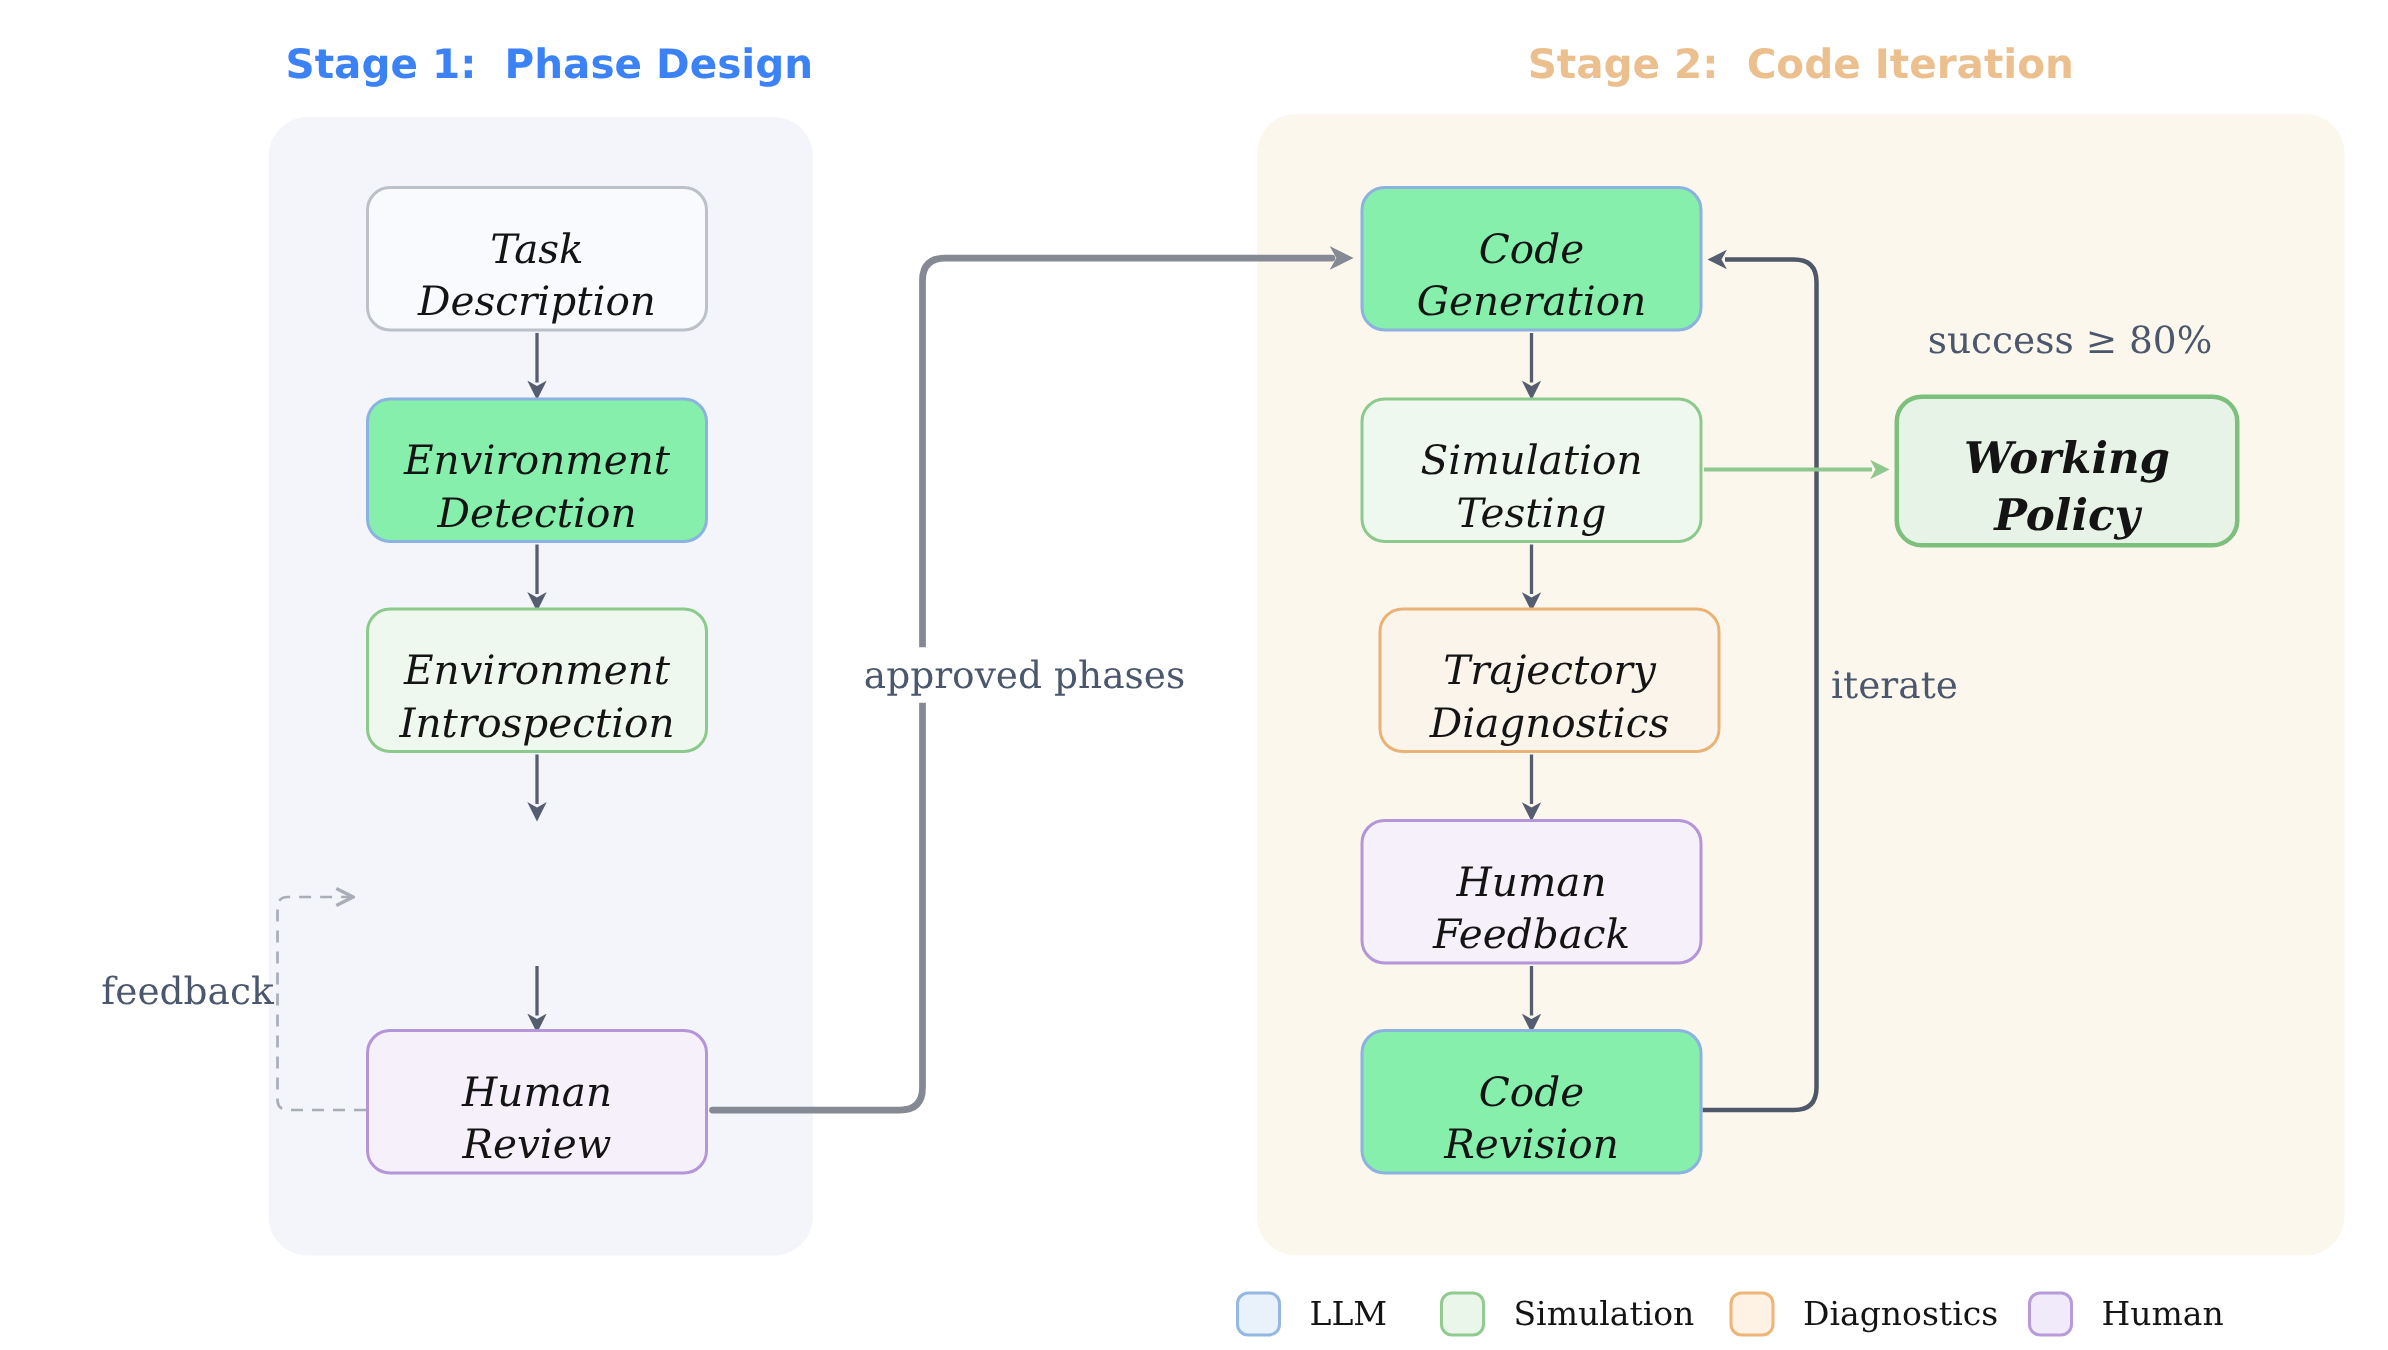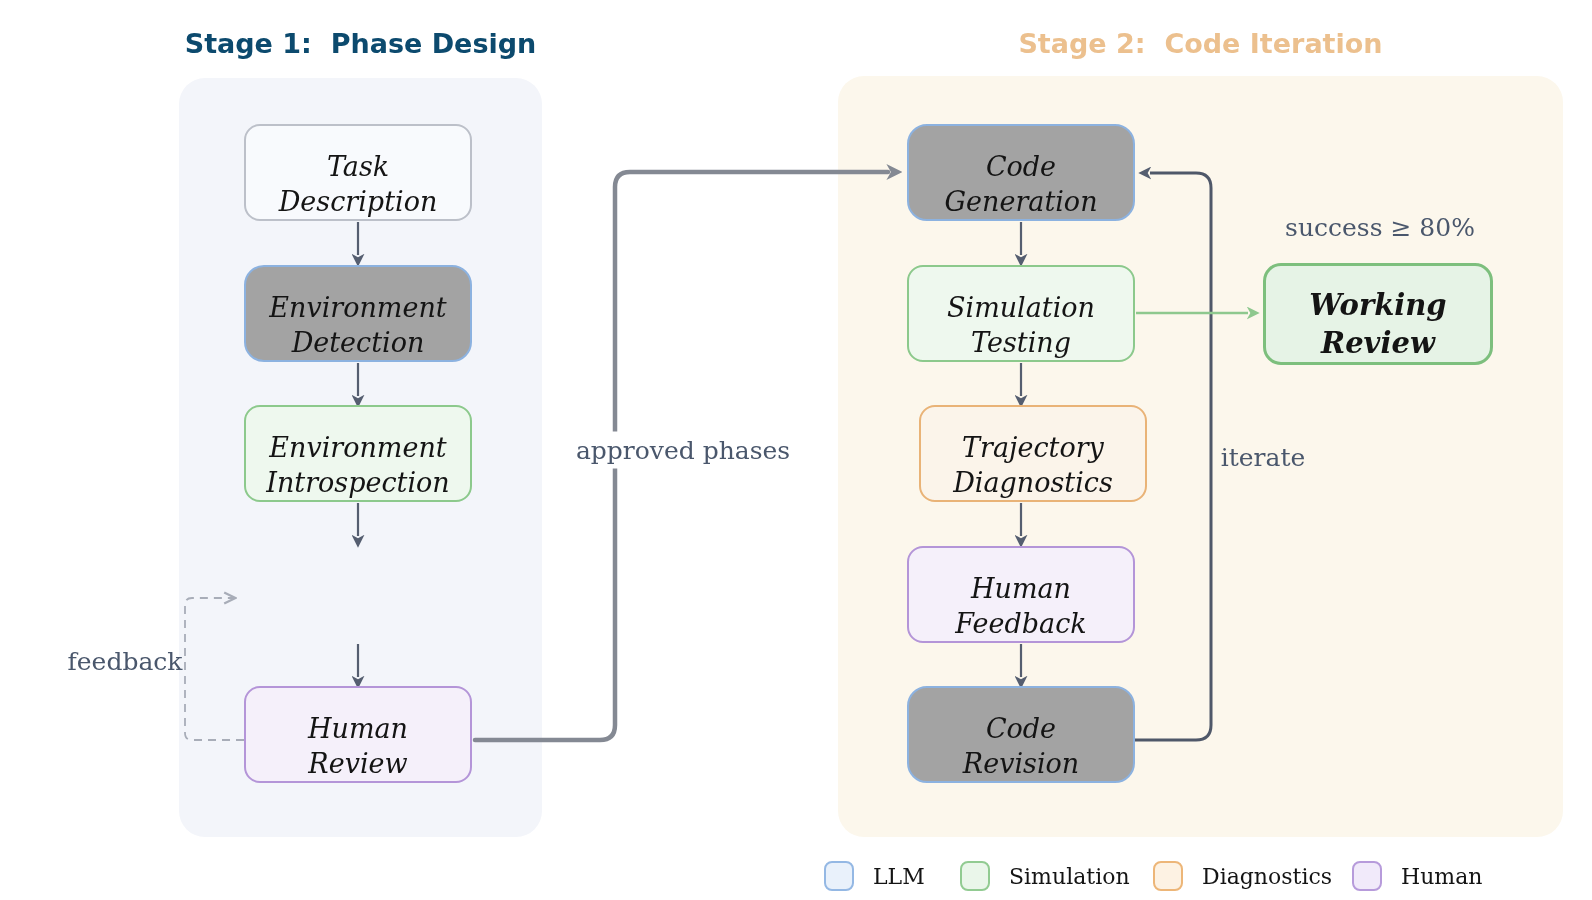--- a/index.html
+++ b/index.html
@@ -8,30 +8,30 @@
     font-family:"DejaVu Serif", serif;overflow:hidden;
   }
   .panel{position:absolute;border-radius:26px;}
   #panel1{left:179px;top:78px;width:363px;height:759px;background:#f3f5fa;}
   #panel2{left:838px;top:76px;width:725px;height:761px;background:#fcf7ec;}
   .stage-title{
     position:absolute;top:27px;height:34px;line-height:34px;
     font-family:"DejaVu Sans", sans-serif;font-weight:bold;font-size:27px;
     text-align:center;white-space:pre;letter-spacing:0px;
   }
-  #title1{left:179px;width:363px;color:#0c4a6e;}
+  #title1{left:179px;width:363px;color:#3b82f6;text-align:right;}
   #title2{left:838px;width:725px;color:#ecc08e;}
   .node{
     position:absolute;width:228px;height:97px;border-radius:16px;
     display:flex;align-items:flex-end;justify-content:center;text-align:center;
     font-size:27px;line-height:35px;color:#141414;white-space:pre-line;
     box-sizing:border-box;border:2px solid #999;font-style:italic;
   }
   .node.gray  {background:#f8fafd;border-color:#bcc0c9;}
-  .node.blue  {background:#a3a3a3;border-color:#8cb2e0;border-radius:20px;}
+  .node.blue  {background:#86efac;border-color:#8cb2e0;}
   .node.green {background:#eef8ee;border-color:#8cc98c;}
   .node.orange{background:#fbf4ea;border-color:#e9b377;margin-left:12px;}
   .node.purple{background:#f5f0fa;border-color:#b495d8;}
   .node.output{
     left:1263px;top:263px;width:230px;height:102px;
     background:#e6f3e6;border:3.5px solid #7dbf7d;border-radius:18px;
     font-weight:bold;font-size:29px;line-height:38px;
   }
   .s1{left:244px;}
   .s2{left:907px;}
@@ -110,21 +110,21 @@
   <div class="node green s2" style="top:265px"><span>Simulation
 Testing</span></div>
   <div class="node orange s2" style="top:405px"><span>Trajectory
 Diagnostics</span></div>
   <div class="node purple s2" style="top:546px"><span>Human
 Feedback</span></div>
   <div class="node blue s2" style="top:686px"><span>Code
 Revision</span></div>
 
   <div class="node output"><span>Working
-Review</span></div>
+Policy</span></div>
 
   <div class="edge-label" id="lbl-feedback" style="left:125px;top:661px">feedback</div>
   <div class="edge-label" id="lbl-approved" style="left:683px;top:450px">approved phases</div>
   <div class="edge-label" id="lbl-iterate" style="left:1263px;top:457px">iterate</div>
   <div class="edge-label" id="lbl-success" style="left:1380px;top:227px">success ≥ 80%</div>
 
   <div class="legend">
     <div class="legend-item" style="left:824px">
       <span class="swatch llm"></span>
       <span class="legend-label">LLM</span>

